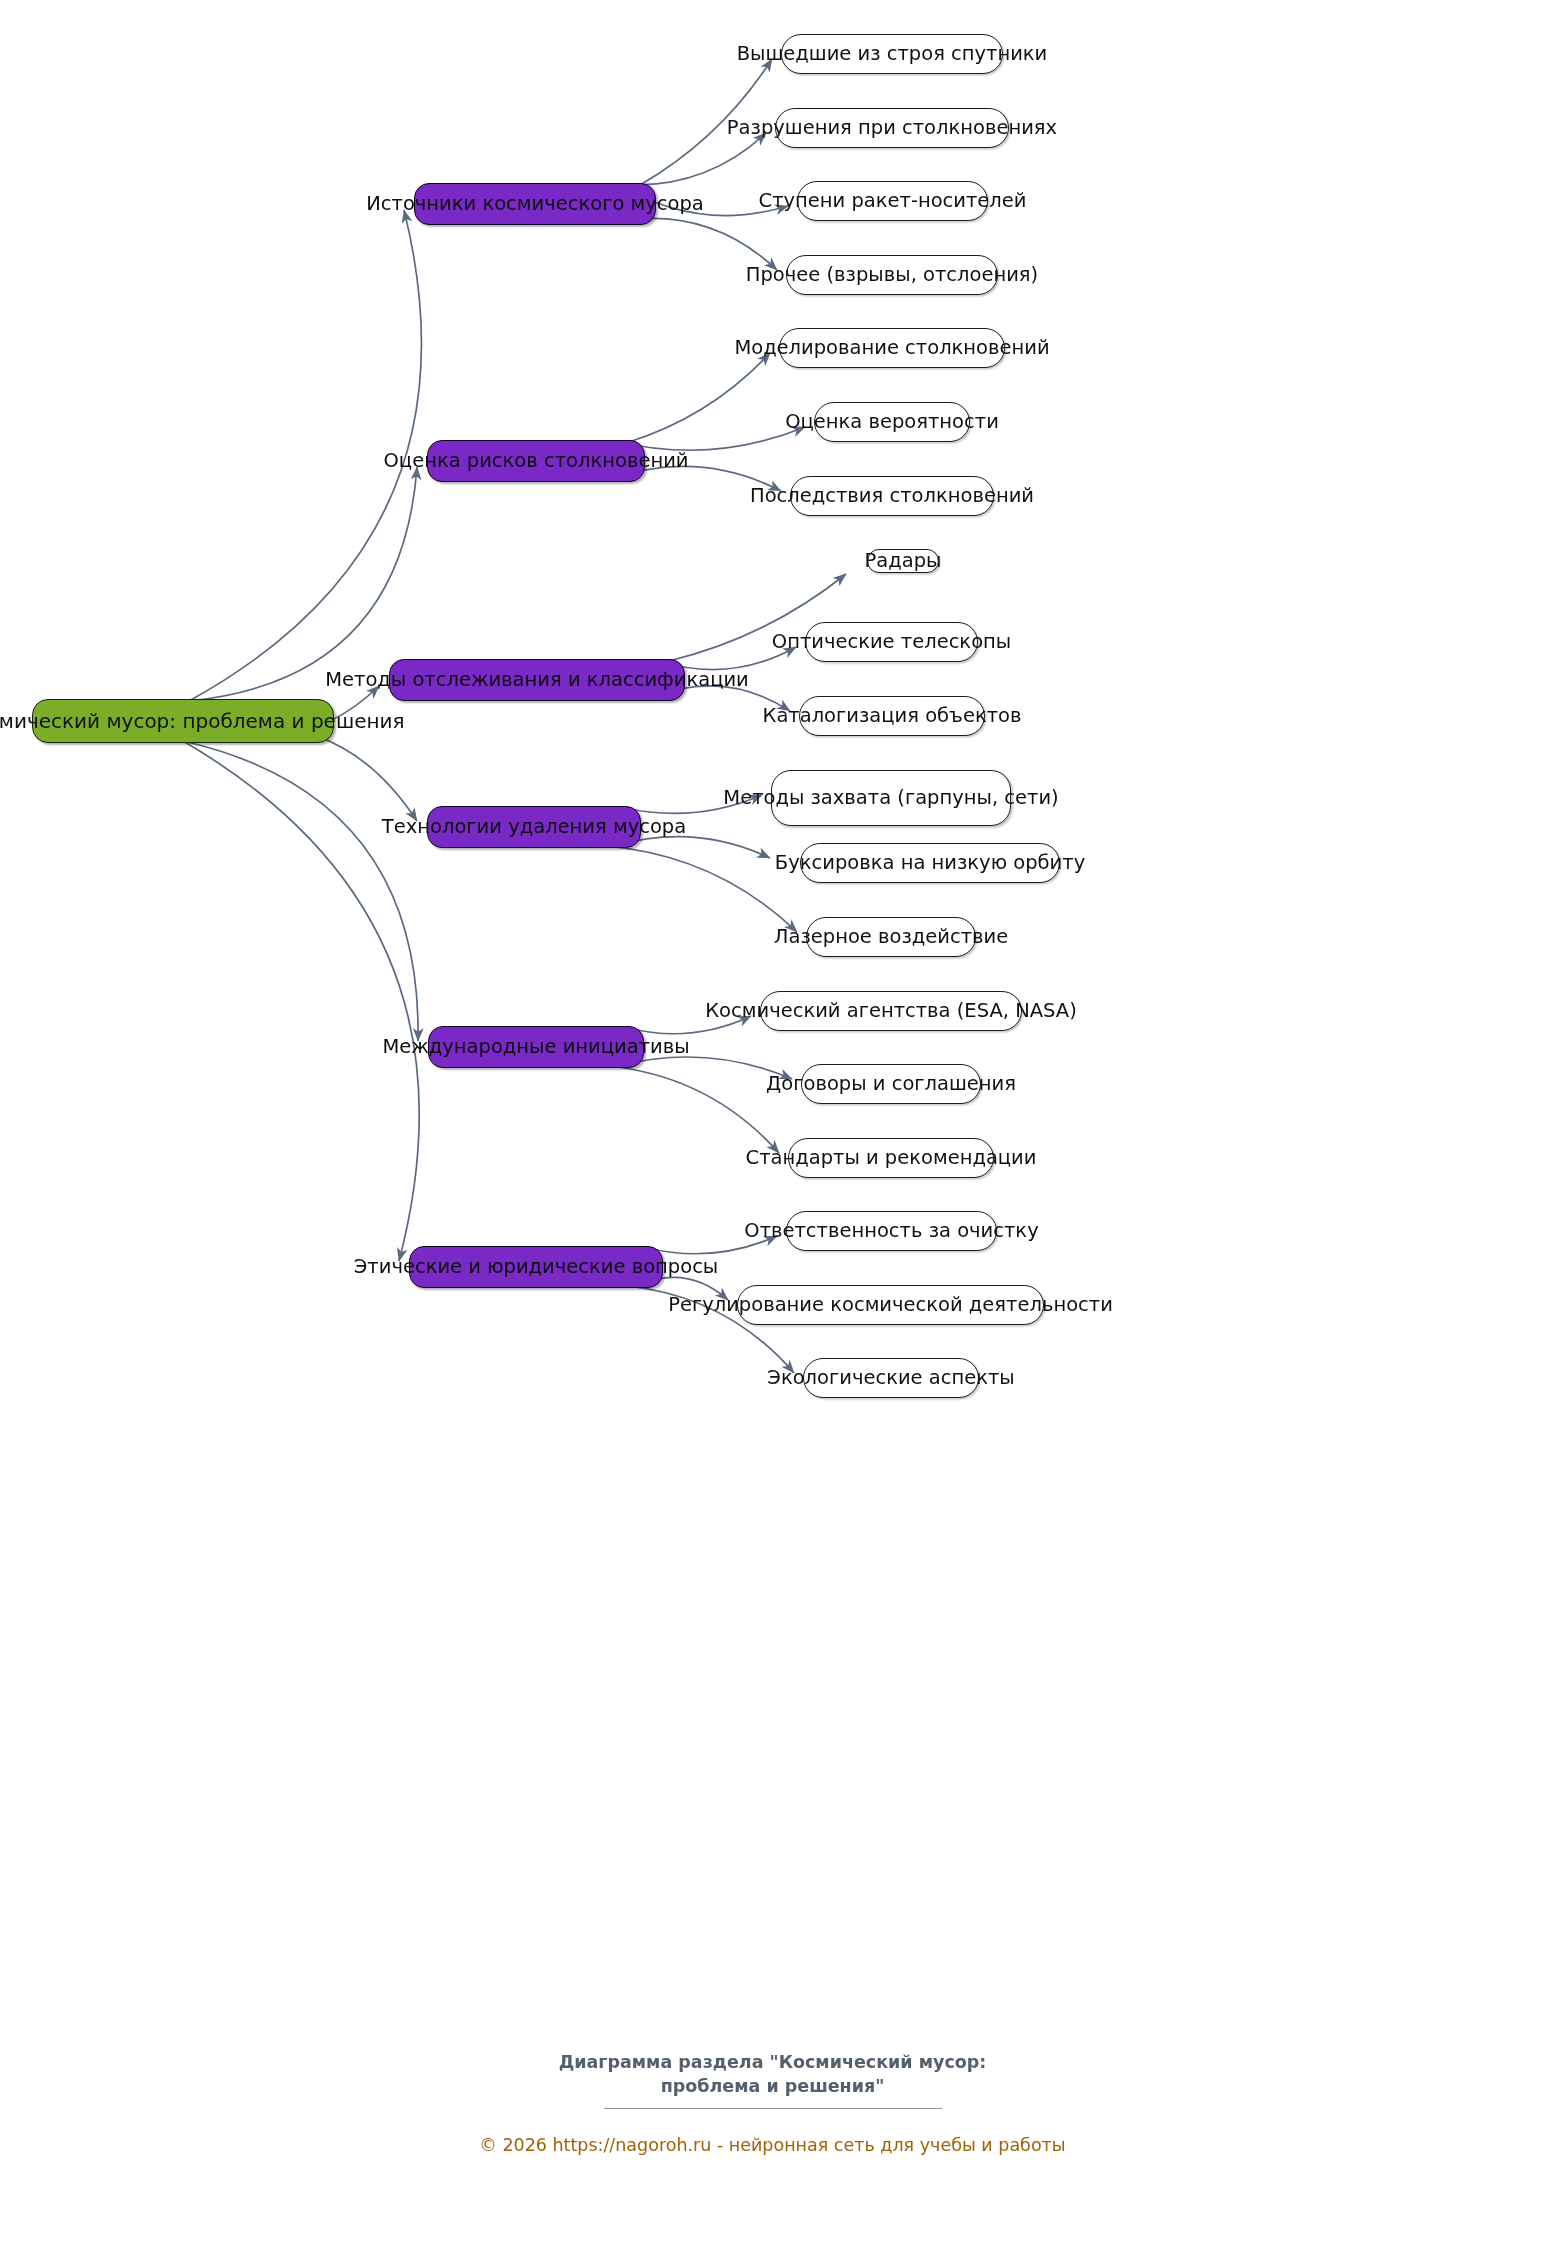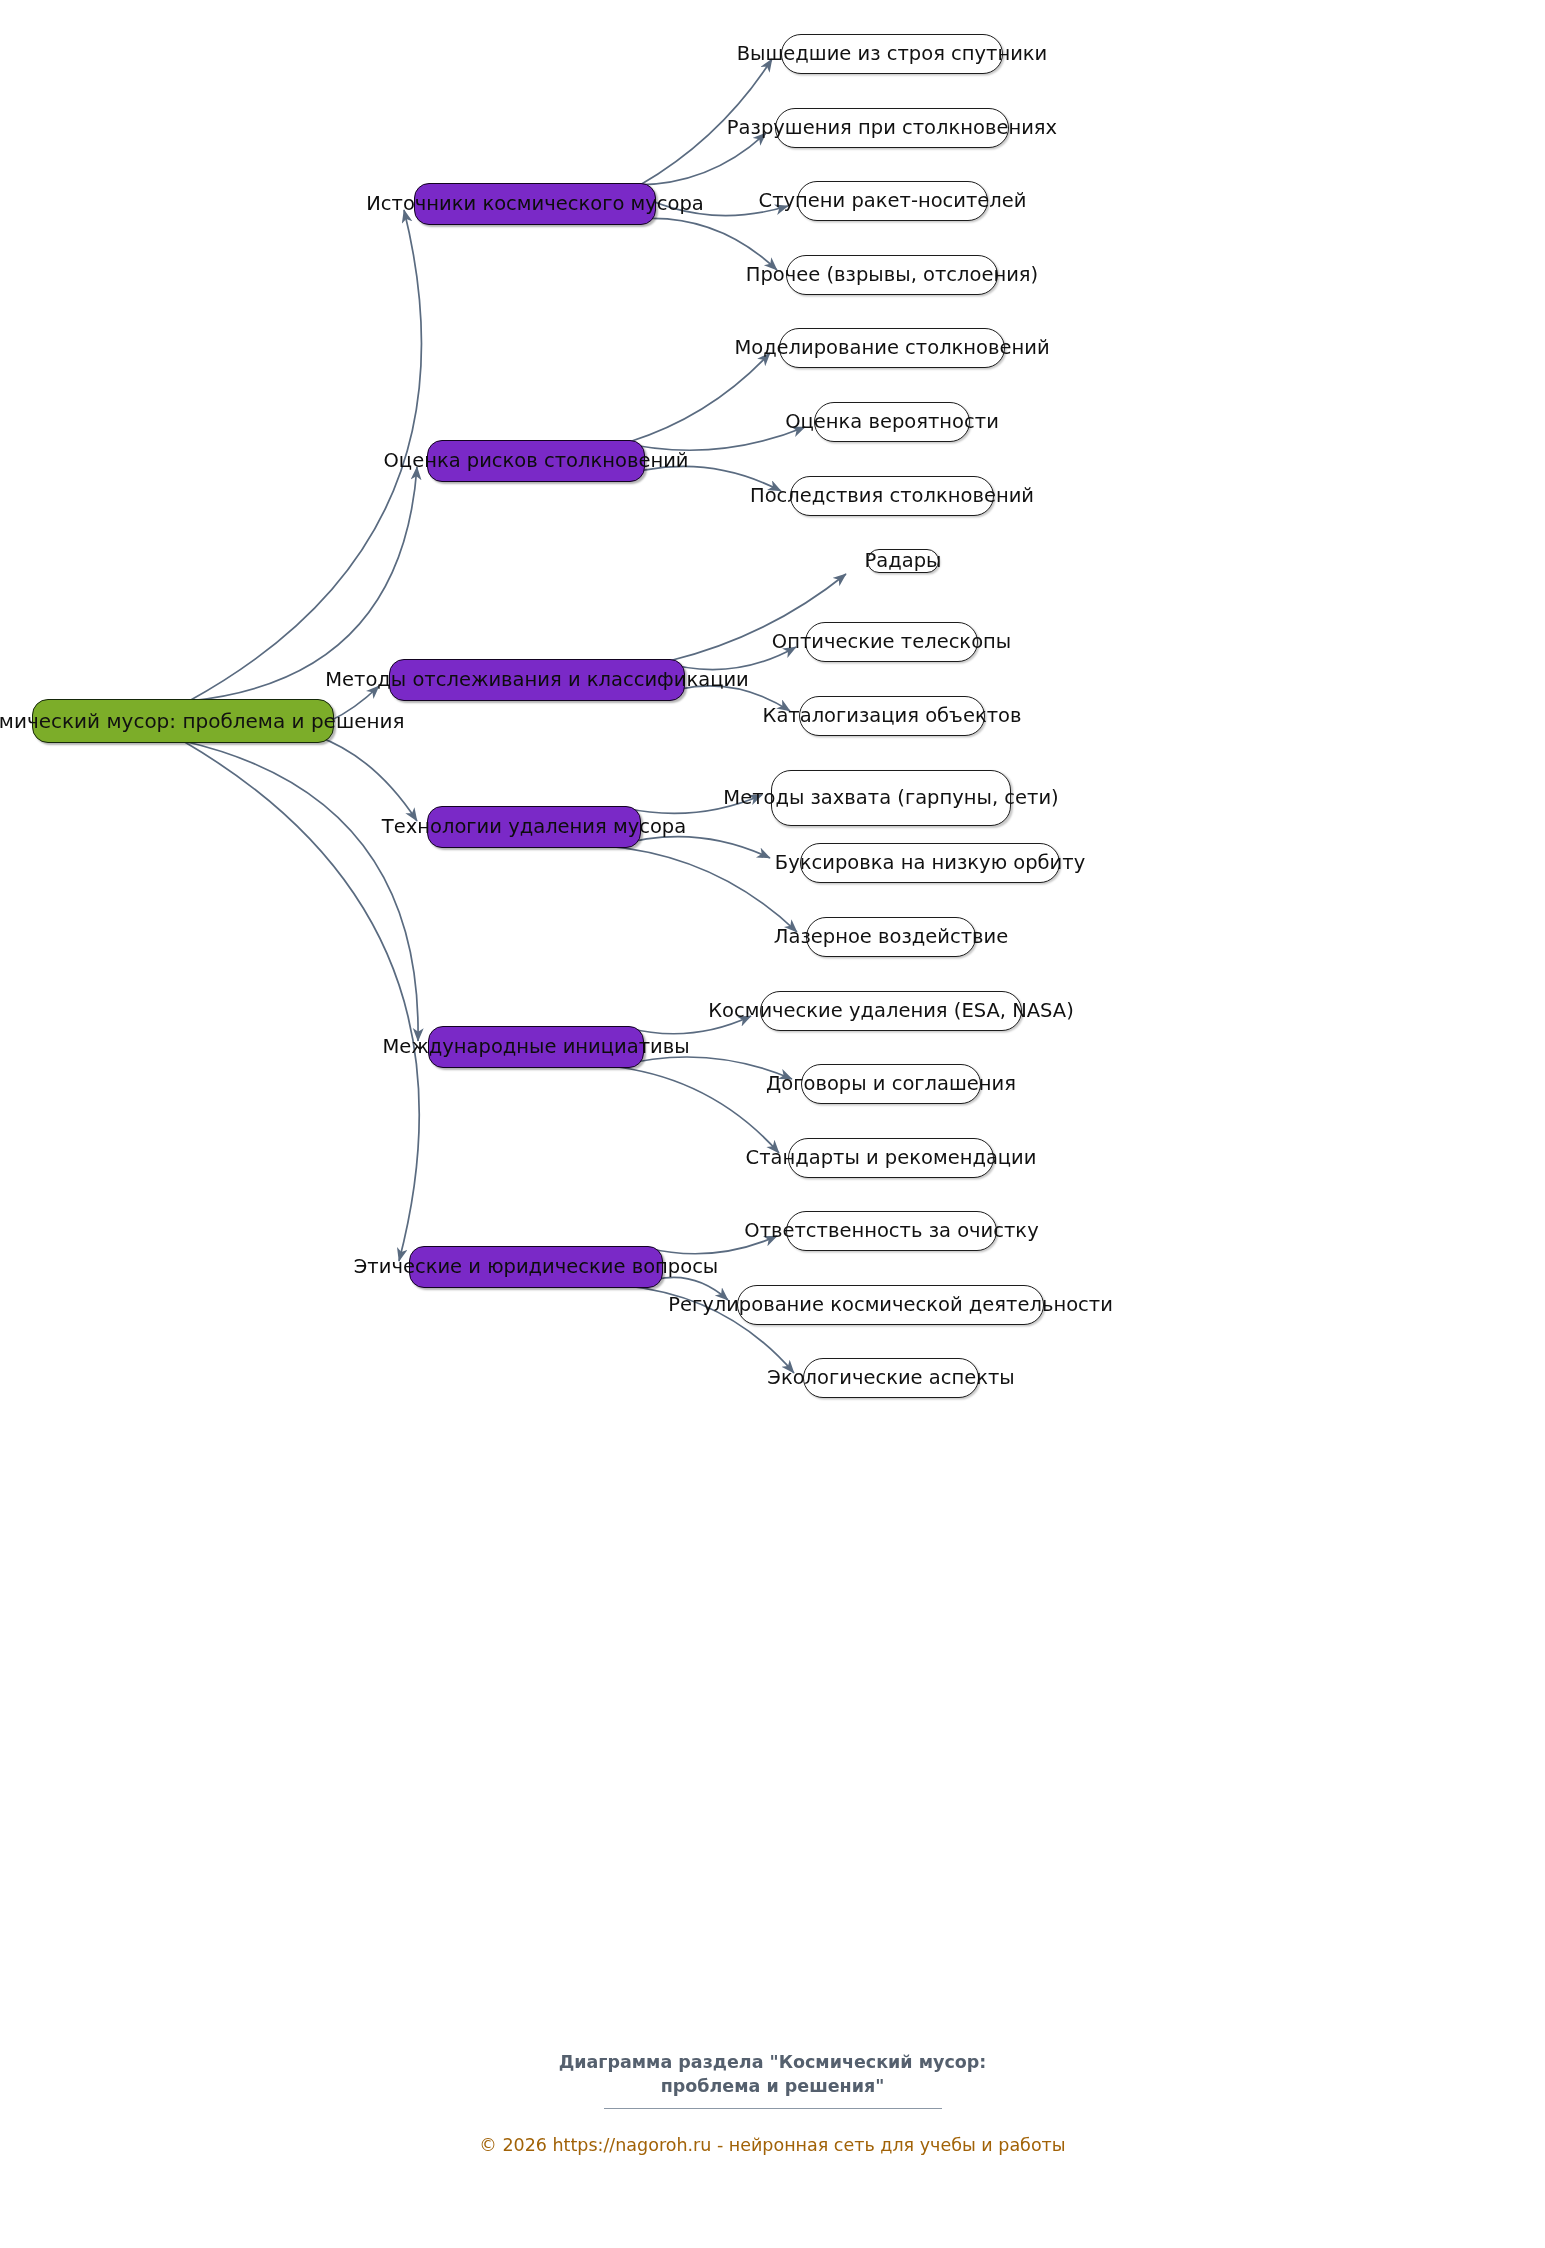--- a/index.html
+++ b/index.html
@@ -145,21 +145,21 @@
       <div class="node leaf" style="left: 790px; top: 476px; width: 204px; height: 40px;">Последствия столкновений</div>
       <div class="node branch" style="left: 389px; top: 659px; width: 296px; height: 42px;">Методы отслеживания и классификации</div>
       <div class="node leaf" style="left: 855px; top: 549px; width: 72px; height: 24px; margin-left: 12px;">Радары</div>
       <div class="node leaf" style="left: 805px; top: 622px; width: 173px; height: 40px;">Оптические телескопы</div>
       <div class="node leaf" style="left: 799px; top: 696px; width: 186px; height: 40px;">Каталогизация объектов</div>
       <div class="node branch" style="left: 427px; top: 806px; width: 214px; height: 42px;">Технологии удаления мусора</div>
       <div class="node leaf" style="left: 771px; top: 770px; width: 240px; height: 56px;">Методы захвата (гарпуны, сети)</div>
       <div class="node leaf" style="left: 800px; top: 843px; width: 260px; height: 40px;">Буксировка на низкую орбиту</div>
       <div class="node leaf" style="left: 806px; top: 917px; width: 170px; height: 40px;">Лазерное воздействие</div>
       <div class="node branch" style="left: 428px; top: 1026px; width: 216px; height: 42px;">Международные инициативы</div>
-      <div class="node leaf" style="left: 760px; top: 991px; width: 262px; height: 40px;">Космические удаления (ESA, NASA)</div>
+      <div class="node leaf" style="left: 760px; top: 991px; width: 262px; height: 40px;">Космический агентства (ESA, NASA)</div>
       <div class="node leaf" style="left: 801px; top: 1064px; width: 180px; height: 40px;">Договоры и соглашения</div>
       <div class="node leaf" style="left: 788px; top: 1138px; width: 206px; height: 40px;">Стандарты и рекомендации</div>
       <div class="node branch" style="left: 409px; top: 1246px; width: 254px; height: 42px;">Этические и юридические вопросы</div>
       <div class="node leaf" style="left: 786px; top: 1211px; width: 211px; height: 40px;">Ответственность за очистку</div>
       <div class="node leaf" style="left: 737px; top: 1285px; width: 307px; height: 40px;">Регулирование космической деятельности</div>
       <div class="node leaf" style="left: 803px; top: 1358px; width: 176px; height: 40px;">Экологические аспекты</div>
     </div>
 </div>
 
 <div id="footer">

